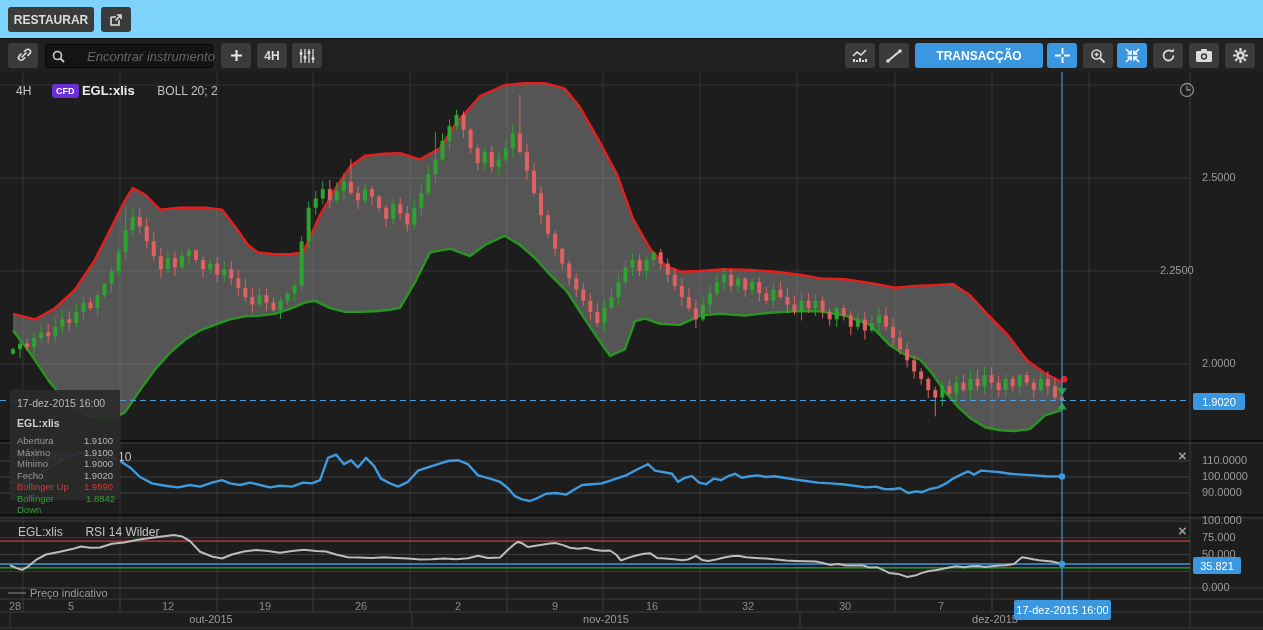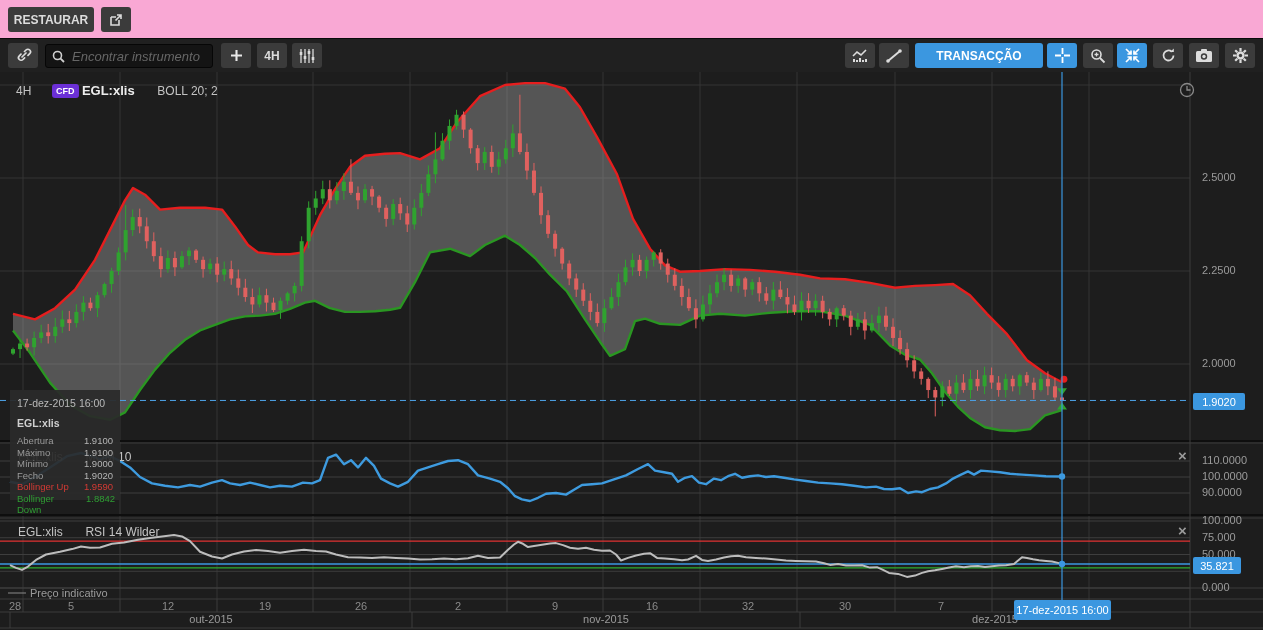--- a/index.html
+++ b/index.html
@@ -1,29 +1,29 @@
 <!DOCTYPE html>
 <html><head>
 <meta charset="utf-8">
 <style>
   html,body{margin:0;padding:0;background:#0d0d0d;}
   body{width:1263px;height:630px;position:relative;overflow:hidden;
        font-family:"Liberation Sans",sans-serif;-webkit-font-smoothing:antialiased;}
   .abs{position:absolute;}
   
-  #topbar{left:0;top:0;width:1263px;height:38px;background:#f9a8d4;border-bottom:1px solid #0a0a0a;}
+  #topbar{left:0;top:0;width:1263px;height:38px;background:#7dd3fc;border-bottom:1px solid #0a0a0a;}
   #toolbar{left:0;top:39px;width:1263px;height:33px;background:#202020;border-bottom:1px solid #0a0a0a;}
   .btn{display:flex;align-items:center;justify-content:center;border-radius:3px;cursor:pointer;
        background:#3b3b3b;color:#dcdcdc;font-weight:bold;font-size:12px;box-sizing:border-box;}
   .btn.muted{background:#2e2e2e;color:#8f8f8f;}
   .btn.blue{background:#3b97e0;color:#fff;}
   .icon-btn{width:30px;height:25px;}
   .icon-btn svg{display:block;}
   #search-box{display:flex;align-items:center;background:#141414;border:1px solid #060606;
-      border-radius:3px;height:24px;box-sizing:border-box;padding:0 6px;}
+      border-radius:3px;height:24px;box-sizing:border-box;padding:0 6px;gap:15px;}
   #search-box input{background:transparent;border:none;outline:none;color:#bbb;
       font-style:italic;font-size:13px;width:138px;font-family:"Liberation Sans",sans-serif;}
   #search-box input::placeholder{color:#666;}
   
   #chart-root{left:0;top:72px;width:1263px;height:558px;background:#1d1d1d;}
   #chart-svg{position:absolute;left:0;top:0;}
   .hdr{position:absolute;color:#c3c3c3;font-size:12px;white-space:nowrap;}
   .hdr b{color:#ededed;font-size:13px;}
   .cfd-badge{display:inline-block;background:#6b2fd6;color:#fff;font-size:9px;font-weight:bold;
       border-radius:3px;padding:2px 4px;vertical-align:1px;}
@@ -612,21 +612,21 @@
     <span style="display:inline-block;width:16px;"></span>
     <span>RSI 14 Wilder</span>
   </div>
   <div class="close-x" style="left:1178px;top:376px;">×</div>
   <div class="close-x" style="left:1178px;top:451px;">×</div>
 
   <div class="legend-line" style="left:30px;top:515px;">Preço indicativo</div>
 
   <div id="labels-layer">
       <div class="axis-label" style="left: 1202px; top: 99px;">2.5000</div>
-      <div class="axis-label" style="left: 1202px; top: 192px;">2.2500</div>
+      <div class="axis-label" style="left: 1160px; top: 192px;">2.2500</div>
       <div class="axis-label" style="left: 1202px; top: 285px;">2.0000</div>
       <div class="axis-label" style="left: 1202px; top: 382px;">110.0000</div>
       <div class="axis-label" style="left: 1202px; top: 398px;">100.0000</div>
       <div class="axis-label" style="left: 1202px; top: 414px;">90.0000</div>
       <div class="axis-label" style="left: 1202px; top: 442px;">100.000</div>
       <div class="axis-label" style="left: 1202px; top: 458.75px;">75.000</div>
       <div class="axis-label" style="left: 1202px; top: 475.5px;">50.000</div>
       <div class="axis-label" style="left: 1202px; top: 509px;">0.000</div>
       <div class="day-label" style="left: 15px; top: 528px;">28</div>
       <div class="day-label" style="left: 71px; top: 528px;">5</div>

